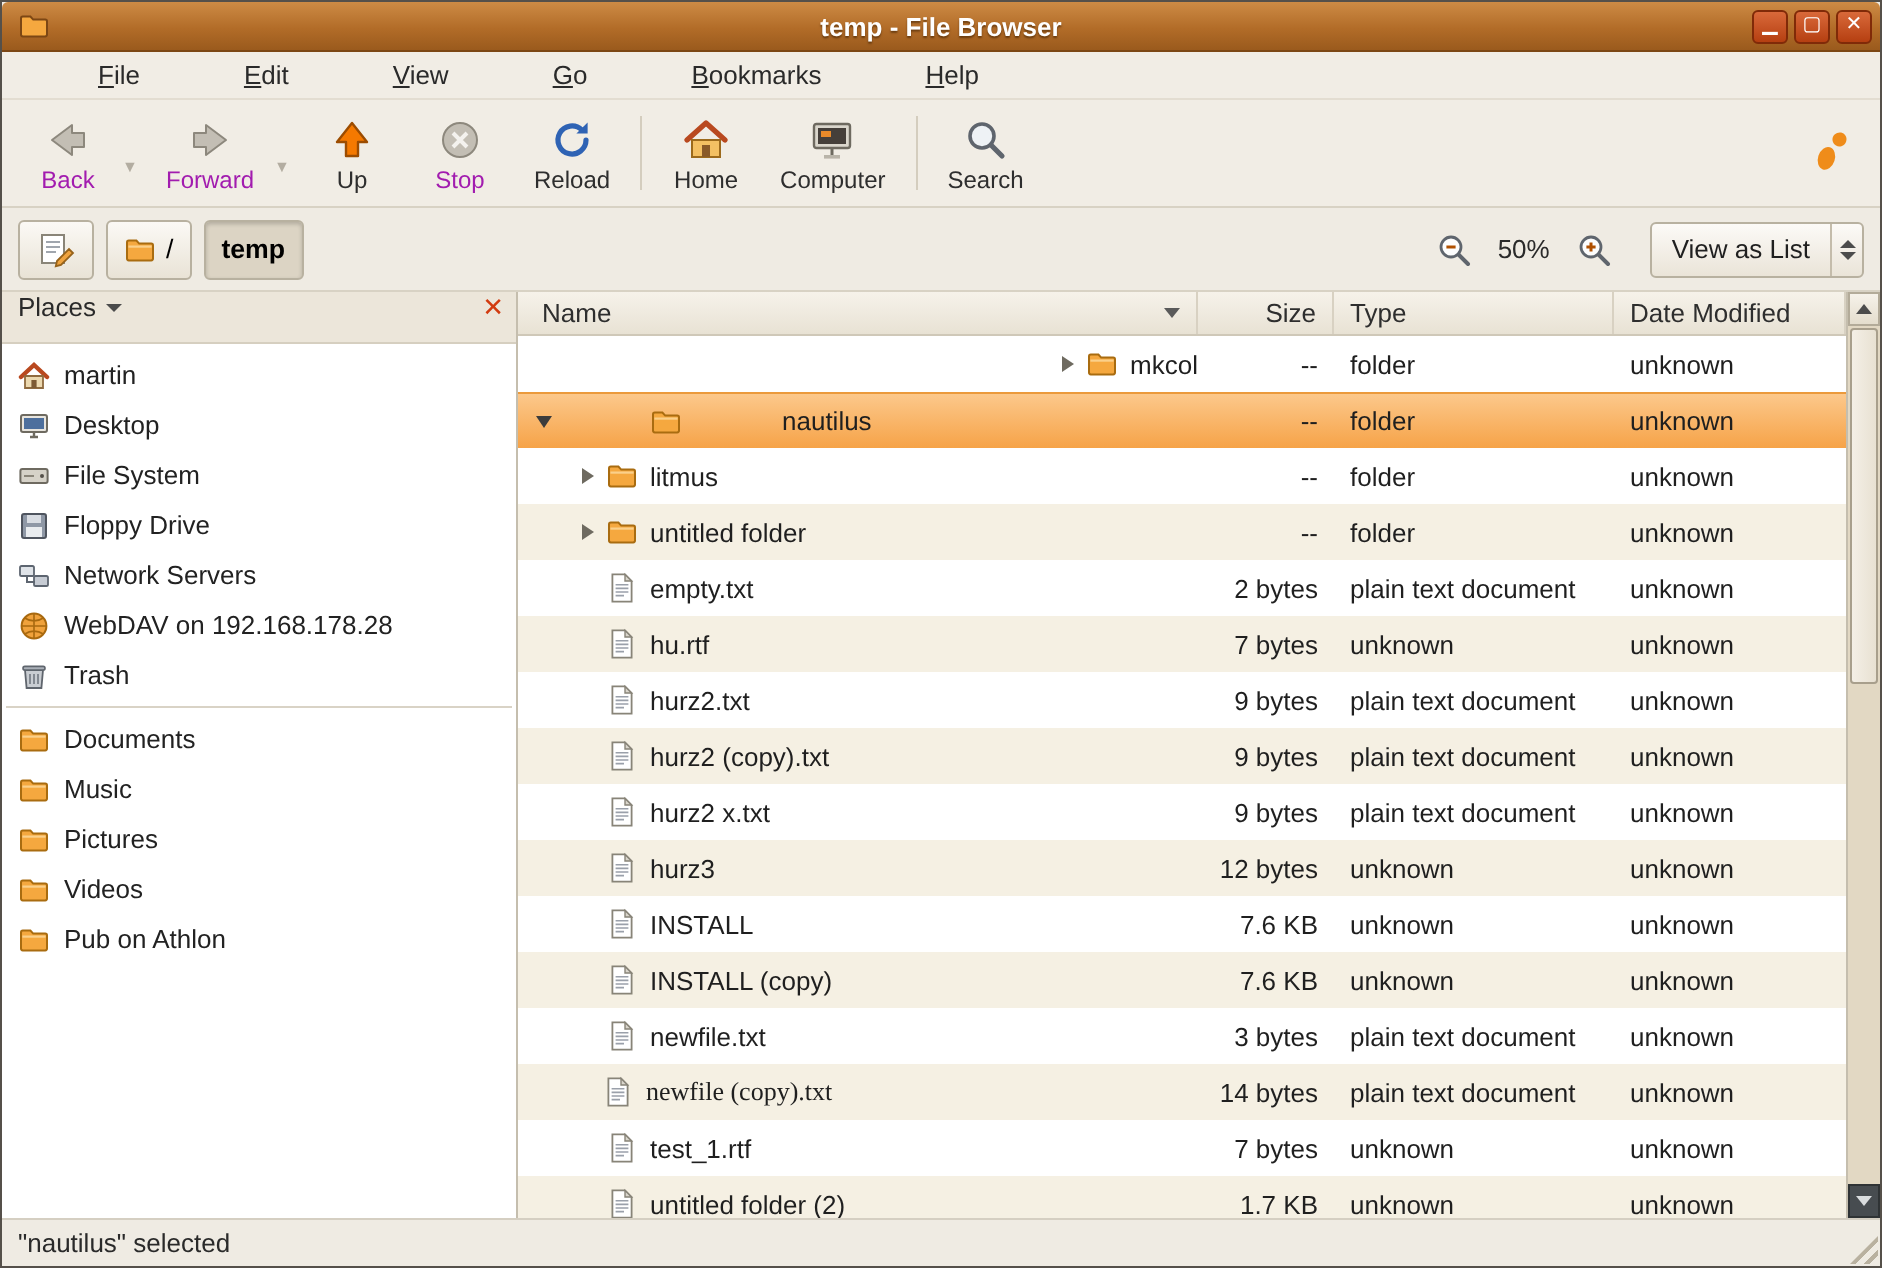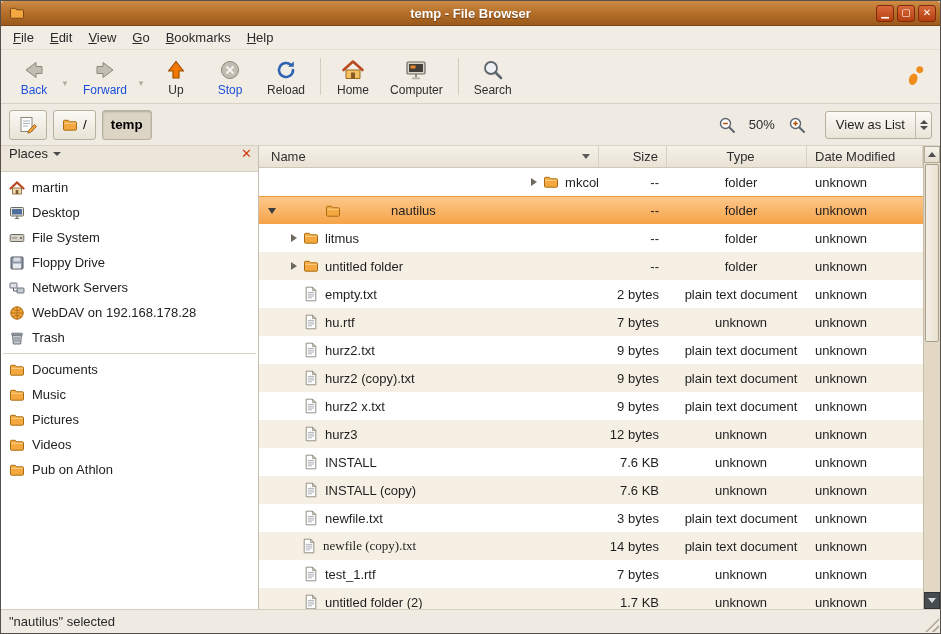--- a/index.html
+++ b/index.html
@@ -17,31 +17,31 @@
   .win-title { position:absolute; left:0; right:0; text-align:center; color:#fff;
     font-weight:bold; font-size:13px; text-shadow:0 1px 1px rgba(60,30,0,.6); pointer-events:none; }
   .win-buttons { margin-left:auto; display:flex; gap:3px; z-index:2; }
   .wbtn { width:18px; height:17px; border-radius:3px; display:flex; align-items:center; justify-content:center;
     background:linear-gradient(to bottom,#d9693a,#b53f11); border:1px solid #802a08;
     color:#fff; font-size:10px; line-height:1; font-weight:bold; cursor:default; }
 
   
   .menubar { height:24px; flex:0 0 24px; display:flex; align-items:center;
     background:#f1ede5; border-bottom:1px solid #e3ddd1; padding-left:4px; }
-  .menu-item { display:inline-block; padding:3px 8px; color:#2a2a2a; }
+  .menu-item { display:inline-block; padding:3px 8px; color:#2a2a2a;margin-left:36px; }
   .menu-item::first-letter { text-decoration:underline; }
 
   
   .toolbar { height:54px; flex:0 0 54px; display:flex; align-items:stretch;
     background:#f1ede5; border-bottom:1px solid #d8d2c4; padding:2px 6px; position:relative; }
   .tool-btn { display:flex; flex-direction:column; align-items:center; justify-content:center;
     padding:3px 10px 2px; min-width:54px; border-radius:3px; }
   .tool-btn .ticon { width:24px; height:24px; display:flex; align-items:center; justify-content:center; }
   .tool-btn .tlabel { font-size:12px; margin-top:1px; color:#2e2e2e; }
-  .tool-btn.disabled .tlabel { color:#1d4ed8; }
+  .tool-btn.disabled .tlabel { color:#a21caf; }
   .tool-wrap { display:flex; align-items:center; }
   .tool-drop { width:10px; align-self:center; color:#b3ada1; font-size:8px; margin:14px 2px 0 0; }
   .tool-sep { width:1px; background:#d4cdbe; margin:6px 5px; }
   .throbber { margin-left:auto; align-self:center; width:26px; height:26px; margin-right:4px; }
 
   
   .locationbar { height:42px; flex:0 0 42px; display:flex; align-items:center; gap:6px;
     background:#efebe3; border-bottom:1px solid #d8d2c4; padding:0 8px; }
   .loc-btn { height:30px; display:flex; align-items:center; gap:5px; padding:0 8px;
     background:linear-gradient(to bottom,#fbf9f5,#e9e3d6); border:1px solid #b8b1a0; border-radius:3px; }
@@ -78,21 +78,21 @@
   .hcell.name { padding-left:12px; }
   .sort-arrow { position:absolute; right:8px; width:0; height:0;
     border-left:4px solid transparent; border-right:4px solid transparent; border-top:5px solid #5a5a5a; }
   .rows { position:absolute; top:22px; bottom:0; left:0; right:17px; overflow:hidden; }
   .row { height:28px; display:flex; align-items:center; }
   .row.alt { background:#f5f0e3; }
   .row.selected { background:linear-gradient(to bottom,#fcc88b,#f6a348); border-top:1px solid #eb9a3c; }
   .cell { display:flex; align-items:center; height:100%; overflow:hidden; white-space:nowrap; }
   .c-name { flex:0 0 340px; }
   .c-size { flex:0 0 68px; justify-content:flex-end; padding-right:8px; }
-  .c-type { flex:0 0 140px; padding-left:8px;justify-content:center; }
+  .c-type { flex:0 0 140px; padding-left:8px; }
   .c-date { flex:1; padding-left:8px; }
   .exp-slot { width:18px; flex:0 0 18px; display:flex; justify-content:center; }
   .exp-c { width:0; height:0; border-left:6px solid #6e6a60; border-top:4px solid transparent; border-bottom:4px solid transparent; }
   .exp-e { width:0; height:0; border-top:6px solid #3c3c3c; border-left:4px solid transparent; border-right:4px solid transparent; }
   .ficon { width:16px; height:16px; margin-right:6px; flex:0 0 16px; display:flex; }
 
   
   .scrollbar { position:absolute; top:0; right:0; bottom:0; width:17px;
     background:#e2d8c3; border-left:1px solid #c5beae; display:flex; flex-direction:column; }
   .sb-btn { height:17px; flex:0 0 17px; background:linear-gradient(to bottom,#f6f2ea,#e4ddcd);

